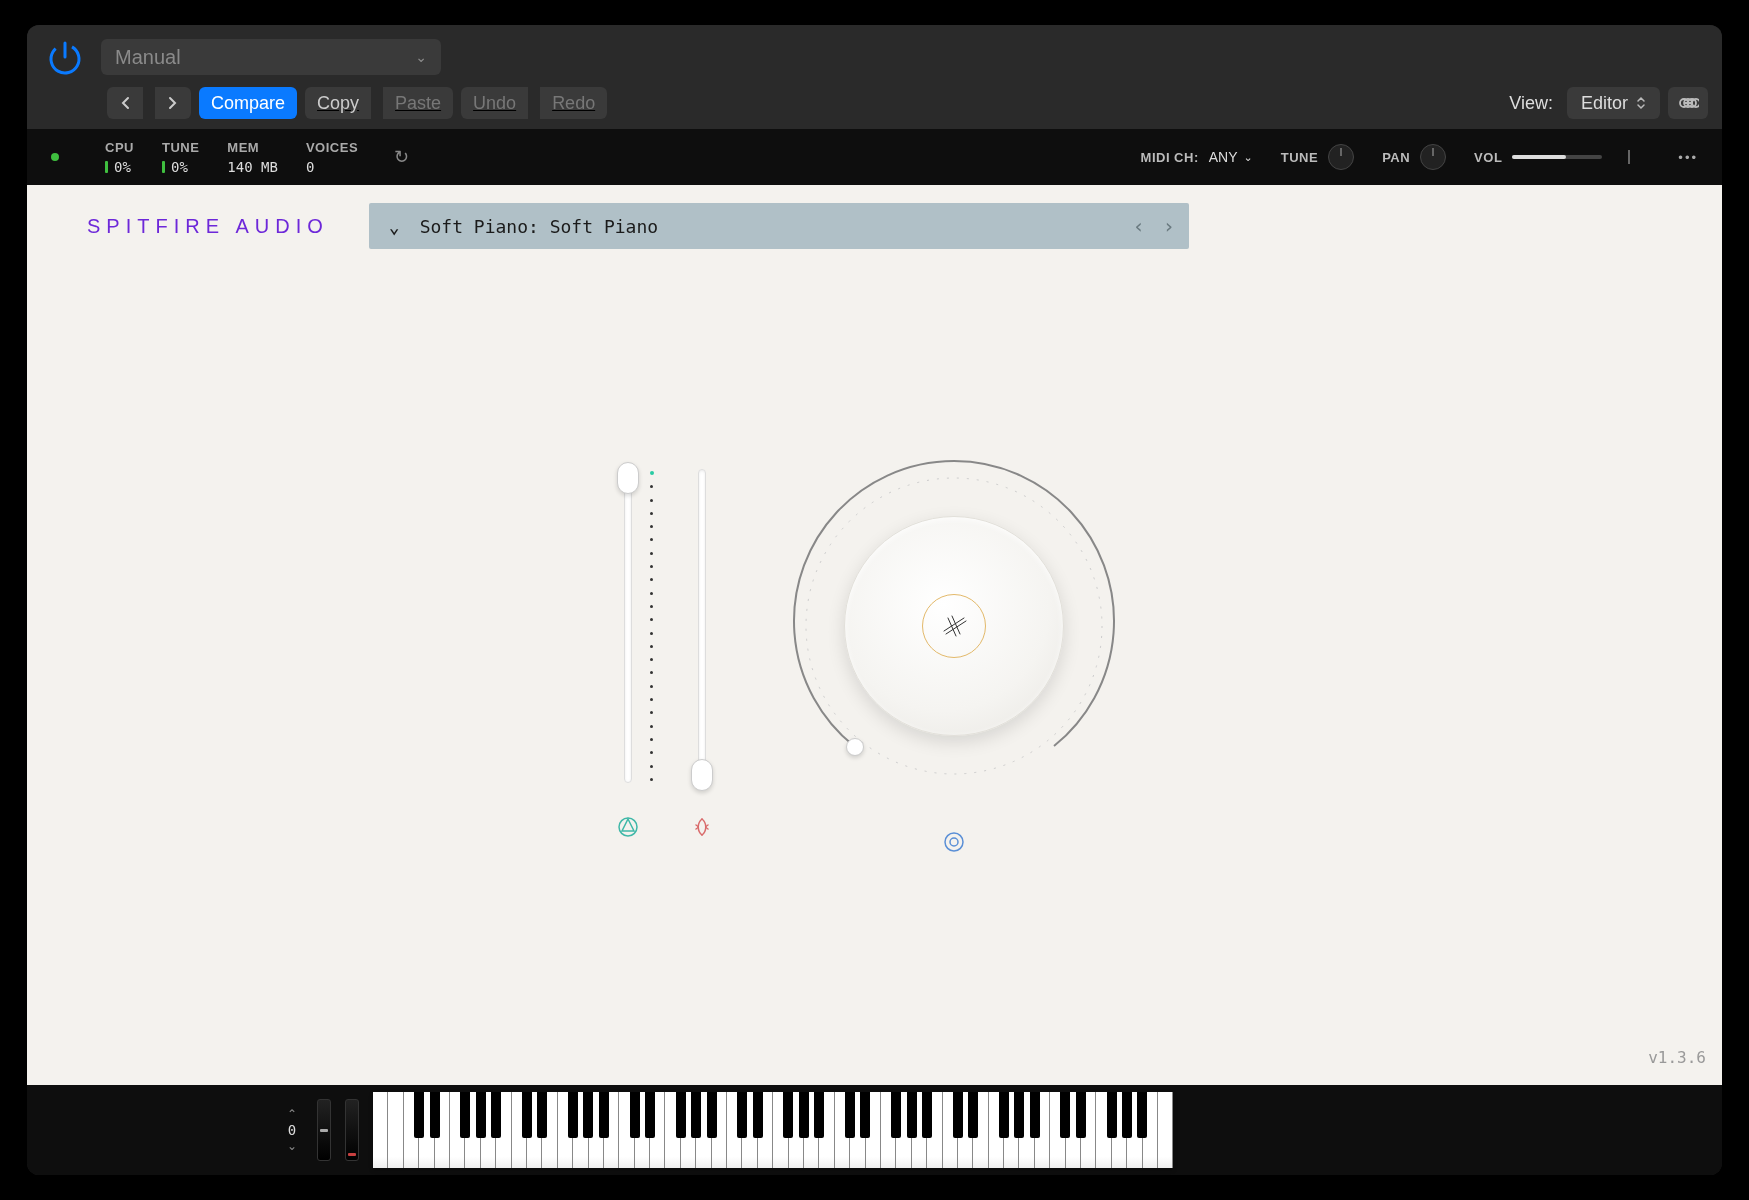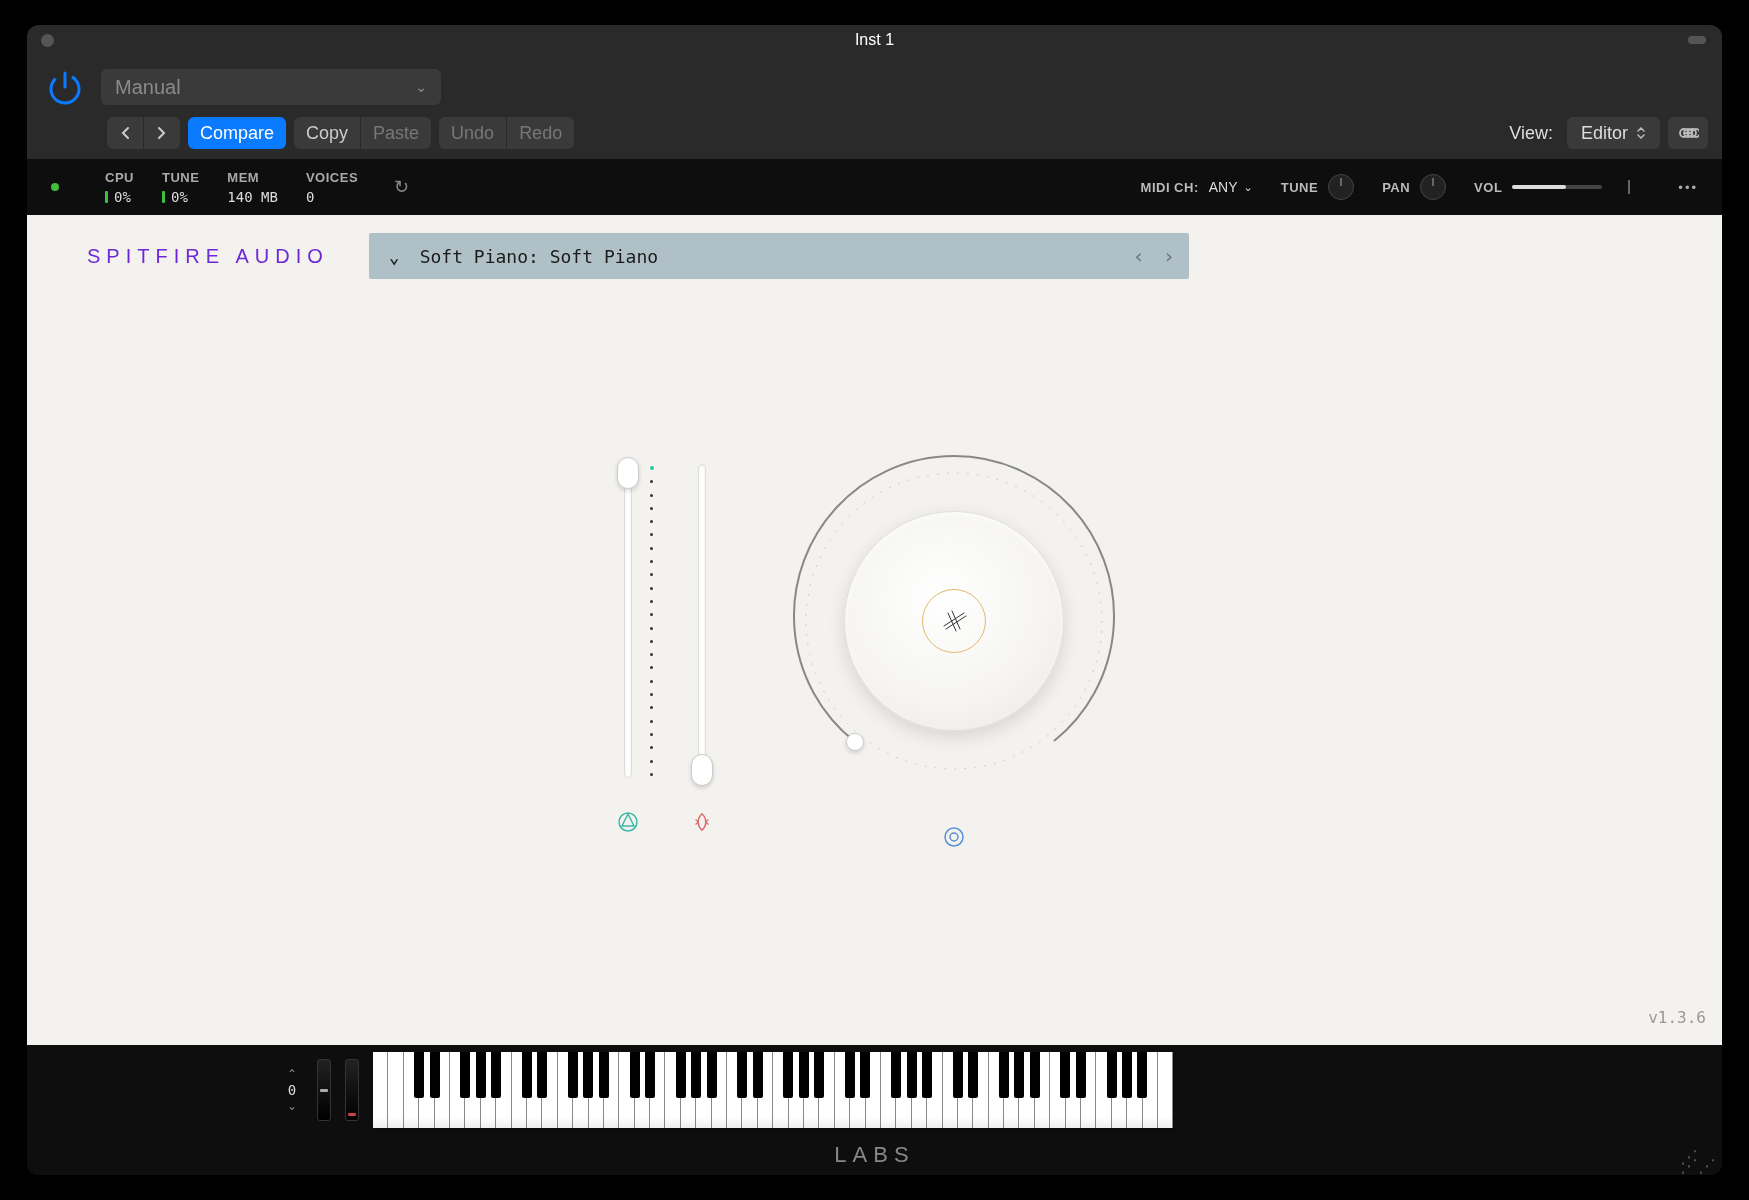--- a/index.html
+++ b/index.html
@@ -60,21 +60,21 @@
     display:flex; align-items:center; justify-content:space-between;
     padding:0 14px; color:#8a8a8a; font-size:20px;
   }
   .chev-down { color:#8a8a8a; font-size:14px; }
 
   .host-buttons {
     background:#2a2a2a;
     padding: 2px 14px 10px 80px;
     display:flex; align-items:center; gap:8px;
   }
-  .pill-group { display:flex; gap:0; }
+  .pill-group { display:flex; gap:11px;text-decoration:underline; }
   .pill-btn {
     height:32px; padding:0 12px; background:#3a3a3a; color:#ccc;
     display:flex; align-items:center; justify-content:center;
     font-size:18px; cursor:pointer;
   }
   .pill-btn:first-child{border-top-left-radius:6px;border-bottom-left-radius:6px;}
   .pill-btn:last-child{border-top-right-radius:6px;border-bottom-right-radius:6px;}
   .pill-btn + .pill-btn{ border-left:1px solid #2a2a2a; }
   .pill-btn.blue{ background:#0a7aff; color:#fff; }
   .pill-btn.single{border-radius:6px;}
@@ -224,25 +224,20 @@
   .resize-grip{
     position:absolute;right:6px;bottom:4px;color:#555;font-size:18px;line-height:0.5;pointer-events:none;
   }
 
 </style>
 </head>
 <body>
 
 <div class="window">
 
-  <div class="titlebar">
-    <div class="traffic-dot"></div>
-    <div class="title">Inst 1</div>
-    <div class="right-dot"></div>
-  </div>
 
   <div class="host-top">
     <div class="power-btn">
       <svg viewBox="0 0 40 40">
         <circle cx="20" cy="22" r="14" fill="none" stroke="#0a7aff" stroke-width="3" stroke-dasharray="70 20" transform="rotate(-60 20 22)"></circle>
         <line x1="20" y1="6" x2="20" y2="20" stroke="#0a7aff" stroke-width="3" stroke-linecap="round"></line>
       </svg>
     </div>
     <div class="preset-select">
       <span>Manual</span>
@@ -537,18 +532,14 @@
         <div class="black" style="left: 641.154px;"></div>
         <div class="black" style="left: 656.538px;"></div>
         <div class="black" style="left: 687.308px;"></div>
         <div class="black" style="left: 702.692px;"></div>
         <div class="black" style="left: 733.462px;"></div>
         <div class="black" style="left: 748.846px;"></div>
         <div class="black" style="left: 764.231px;"></div>
       </div>
   </div>
 
-  <div class="footer-bar">
-    <span class="footer-brand">LABS</span>
-    <div class="resize-grip">⋰<br>⋰⋰</div>
-  </div>
 
 </div>
 
 </body></html>

